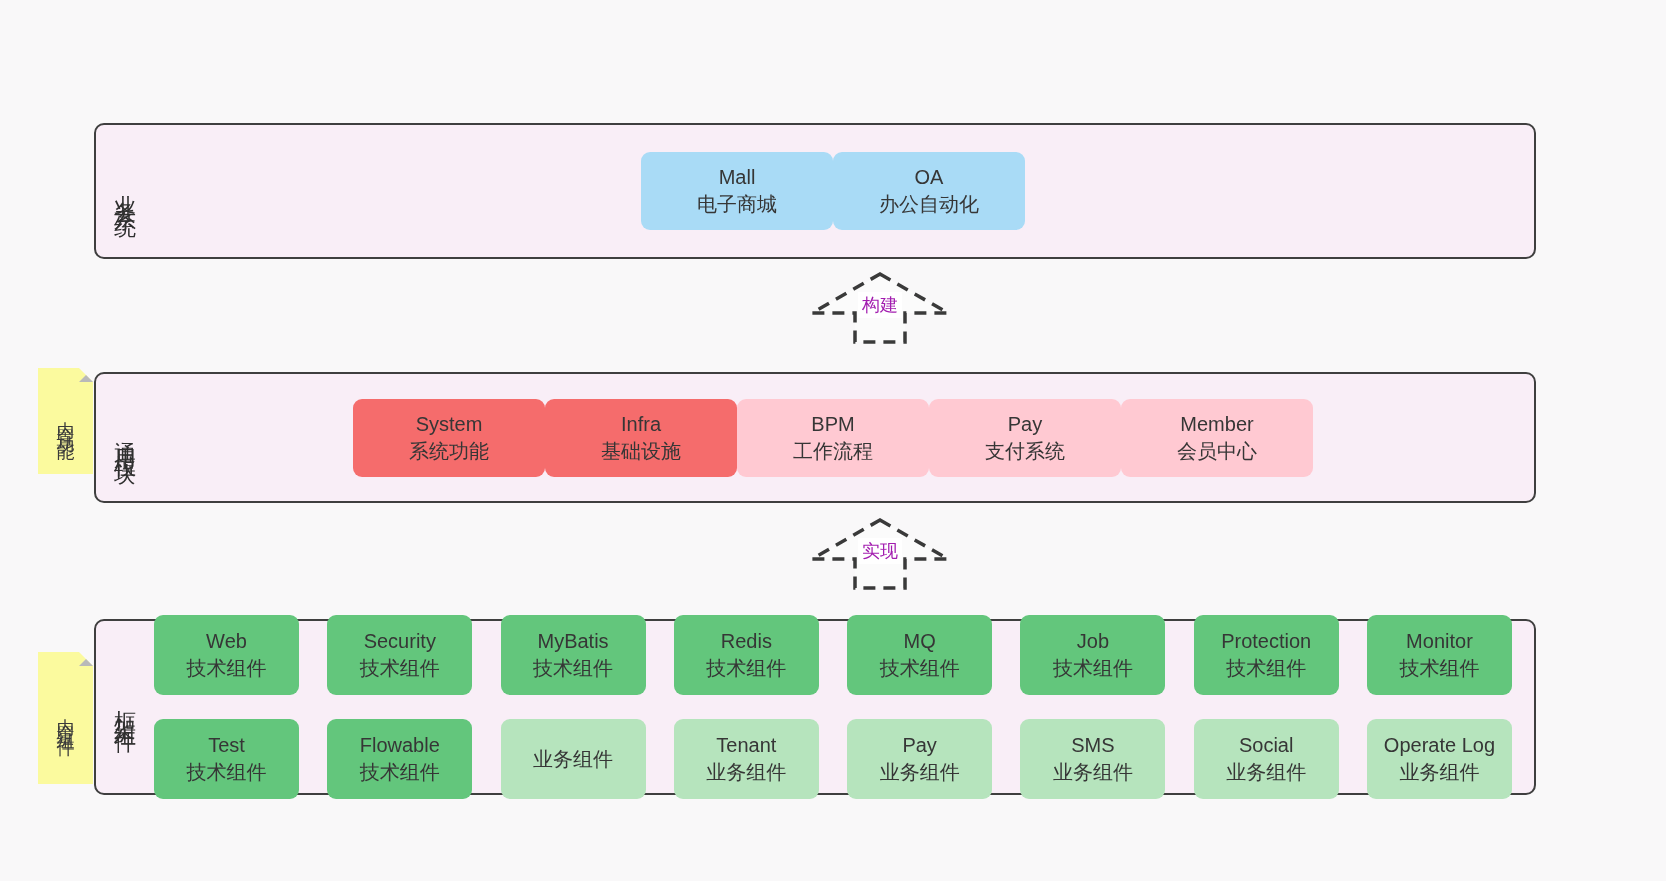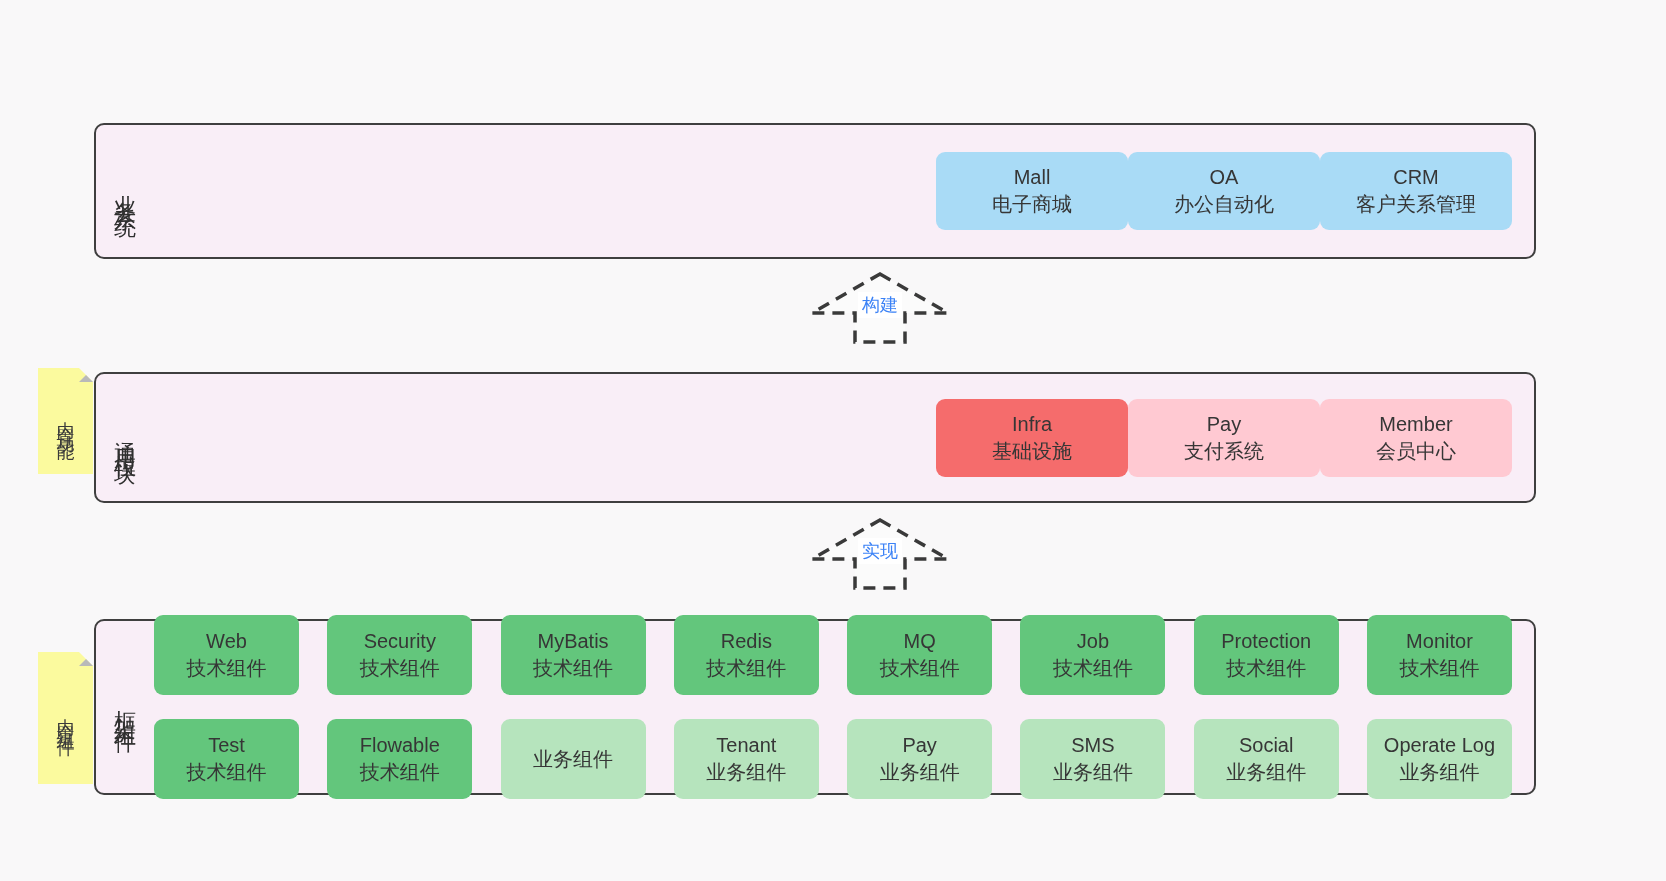--- a/index.html
+++ b/index.html
@@ -15,21 +15,21 @@
     box-sizing:border-box;display:flex;z-index:2;
   }
   .label-col{
     width:58px;flex:0 0 58px;display:flex;align-items:center;justify-content:center;
   }
   .v-label{
     writing-mode:vertical-rl;text-orientation:upright;
     font-size:22px;letter-spacing:7px;color:#2f2f2f;line-height:1;
   }
   .boxes-row{
-    flex:1;display:flex;align-items:center;justify-content:flex-end;
+    flex:1;display:flex;align-items:center;justify-content:center;
     padding-right:22px;
   }
   .box{
     border-radius:9px;display:flex;flex-direction:column;align-items:center;justify-content:center;
     text-align:center;line-height:1.35;font-size:20px;color:#363636;
   }
   .box-lg{width:192px;height:78px;}
   .box-sm{width:145px;height:80px;}
   .blue{background:#a9dbf6;}
   .red{background:#f56c6c;}
@@ -52,64 +52,68 @@
     border-color:transparent transparent #b9b9b9 transparent;
   }
   .note-text{
     writing-mode:vertical-rl;text-orientation:upright;
     font-size:18px;letter-spacing:7px;color:#3a3a3a;line-height:1;
   }
   .arrow{position:absolute;width:146px;height:74px;z-index:3;}
   .arrow svg{position:absolute;left:0;top:0;}
   .arrow-label{
     position:absolute;left:50%;top:34px;transform:translate(-50%,-50%);
-    background:#ffffff;padding:1px 4px;font-size:18px;color:#3b82f6;white-space:nowrap;
+    background:#ffffff;padding:1px 4px;font-size:18px;color:#a21caf;white-space:nowrap;
   }
 </style>
 </head>
 <body>
 
 <div class="container" style="top:123px;height:136px;">
   <div class="label-col">
     <div class="v-label">业务系统</div>
   </div>
   <div class="boxes-row">
     <div class="box box-lg blue">
       <div>Mall</div>
       <div>电子商城</div>
     </div>
     <div class="box box-lg blue">
       <div>OA</div>
       <div>办公自动化</div>
-    </div>
-    <div class="box box-lg blue">
-      <div>CRM</div>
-      <div>客户关系管理</div>
     </div>
   </div>
 </div>
 
 <div class="arrow" style="left:807px;top:271px;">
   <svg width="146" height="74" viewBox="0 0 146 74">
     <polygon points="73,3 141,42 98,42 98,71 48,71 48,42 5,42" fill="#fbfbfb" stroke="#3a3a3a" stroke-width="3.5" stroke-dasharray="12 8" stroke-linejoin="miter"></polygon>
   </svg>
   <span class="arrow-label">构建</span>
 </div>
 
 <div class="note" style="top:368px;height:106px;">
   <span class="note-text">内置功能</span>
 </div>
 <div class="container" style="top:372px;height:131px;">
   <div class="label-col">
     <div class="v-label">通用模块</div>
   </div>
   <div class="boxes-row">
     <div class="box box-lg red">
+      <div>System</div>
+      <div>系统功能</div>
+    </div>
+    <div class="box box-lg red">
       <div>Infra</div>
       <div>基础设施</div>
+    </div>
+    <div class="box box-lg pink">
+      <div>BPM</div>
+      <div>工作流程</div>
     </div>
     <div class="box box-lg pink">
       <div>Pay</div>
       <div>支付系统</div>
     </div>
     <div class="box box-lg pink">
       <div>Member</div>
       <div>会员中心</div>
     </div>
   </div>

